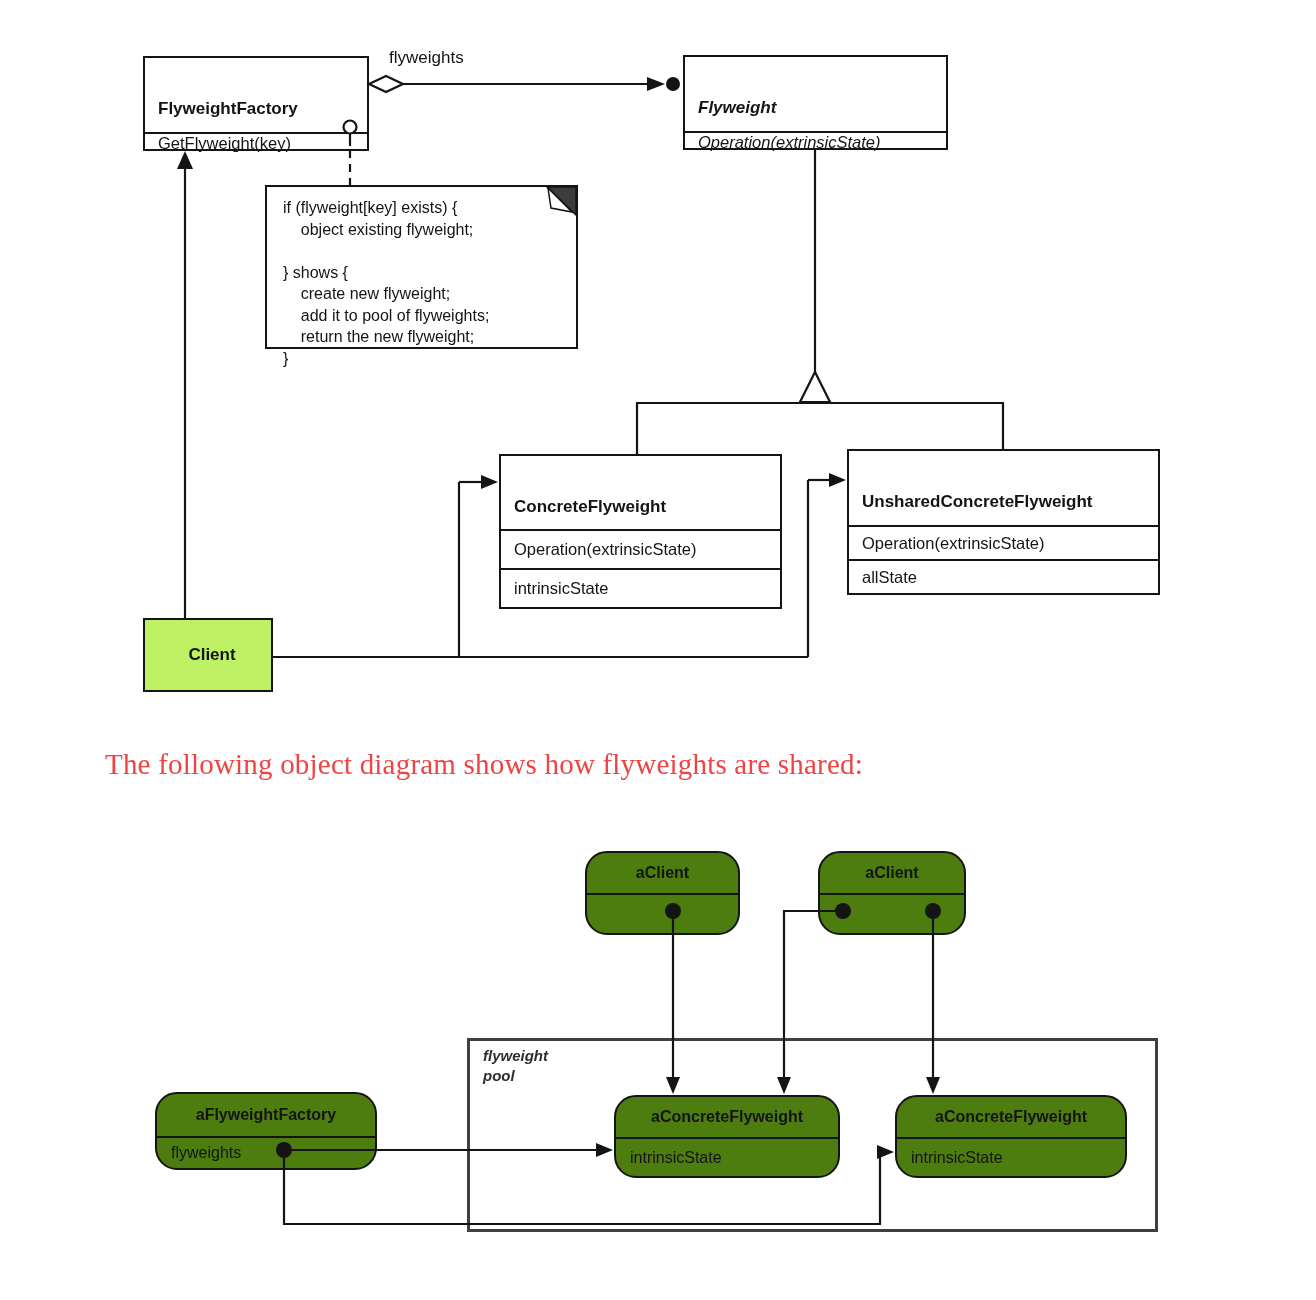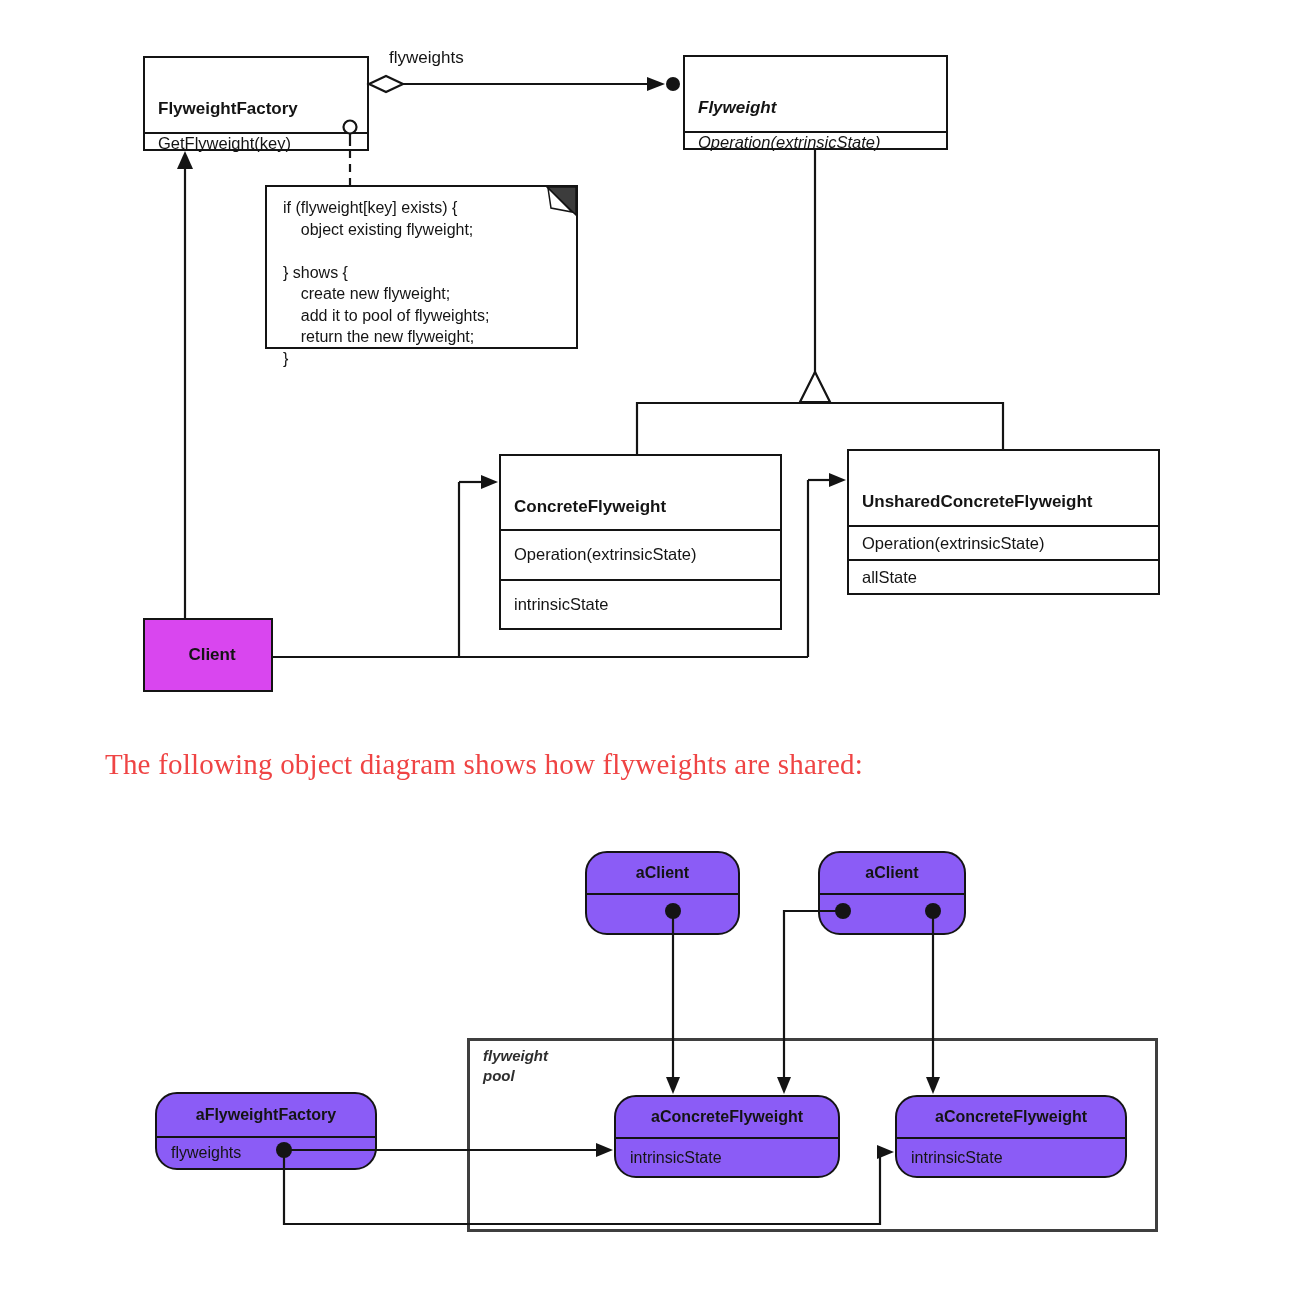--- a/index.html
+++ b/index.html
@@ -13,37 +13,37 @@
     border:2.5px solid #141414;display:flex;flex-direction:column;
   }
   .uml-class .row{
     box-sizing:border-box;display:flex;align-items:center;
     padding:0 13px;font-size:16.5px;white-space:nowrap;
   }
   .uml-class .title{height:46px;font-weight:bold;font-size:17px;flex:none;margin-top:28px;}
   .uml-class .row + .row{border-top:2.5px solid #141414;flex:1;}
   .abstract{font-style:italic;}
   .uml-simple{
-    position:absolute;box-sizing:border-box;background:#d946ef;border:2.5px solid #141414;
+    position:absolute;box-sizing:border-box;background:#bef264;border:2.5px solid #141414;
     display:flex;align-items:center;justify-content:center;font-weight:bold;font-size:17px;padding-left:8px;
   }
   
   .note-box{
     position:absolute;box-sizing:border-box;background:#fff;border:2.5px solid #141414;
     padding:10px 10px 0 16px;
   }
   .note-line{font-size:16px;line-height:21.5px;min-height:21.5px;white-space:pre;}
   
   .caption{
     position:absolute;font-family:"Liberation Serif",serif;font-size:29px;
     color:#ef4444;white-space:nowrap;letter-spacing:.2px;
   }
   
   .obj-box{
-    position:absolute;box-sizing:border-box;background:#8b5cf6;
+    position:absolute;box-sizing:border-box;background:#4d7c0f;
     border:2.5px solid #141414;border-radius:22px;display:flex;flex-direction:column;overflow:hidden;justify-content:space-between;
   }
   .obj-box .otitle{
     flex:none;display:flex;align-items:center;justify-content:center;
     font-weight:bold;font-size:16px;border-bottom:2.5px solid #141414;box-sizing:border-box;
   }
   .obj-box .oattr{
     flex:1;display:flex;align-items:center;padding:0 14px;font-size:16px;white-space:nowrap;
   }
   
@@ -66,21 +66,21 @@
   <div class="uml-class" style="left:143px;top:56px;width:226px;height:95px;">
     <div class="row title">FlyweightFactory</div>
     <div class="row">GetFlyweight(key)</div>
   </div>
 
   <div class="uml-class" style="left:683px;top:55px;width:265px;height:95px;">
     <div class="row title abstract">Flyweight</div>
     <div class="row abstract">Operation(extrinsicState)</div>
   </div>
 
-  <div class="uml-class" style="left:499px;top:454px;width:283px;height:176px;">
+  <div class="uml-class" style="left:499px;top:454px;width:283px;height:155px;">
     <div class="row title" style="height:45px;">ConcreteFlyweight</div>
     <div class="row">Operation(extrinsicState)</div>
     <div class="row">intrinsicState</div>
   </div>
 
   <div class="uml-class" style="left:847px;top:449px;width:313px;height:146px;">
     <div class="row title" style="height:46px;">UnsharedConcreteFlyweight</div>
     <div class="row">Operation(extrinsicState)</div>
     <div class="row">allState</div>
   </div>

